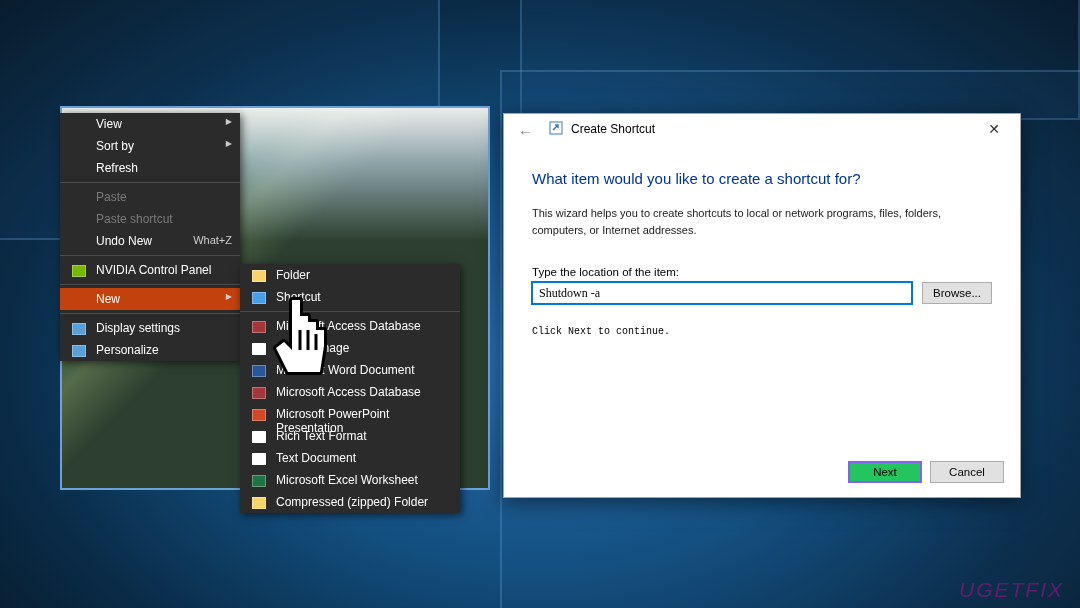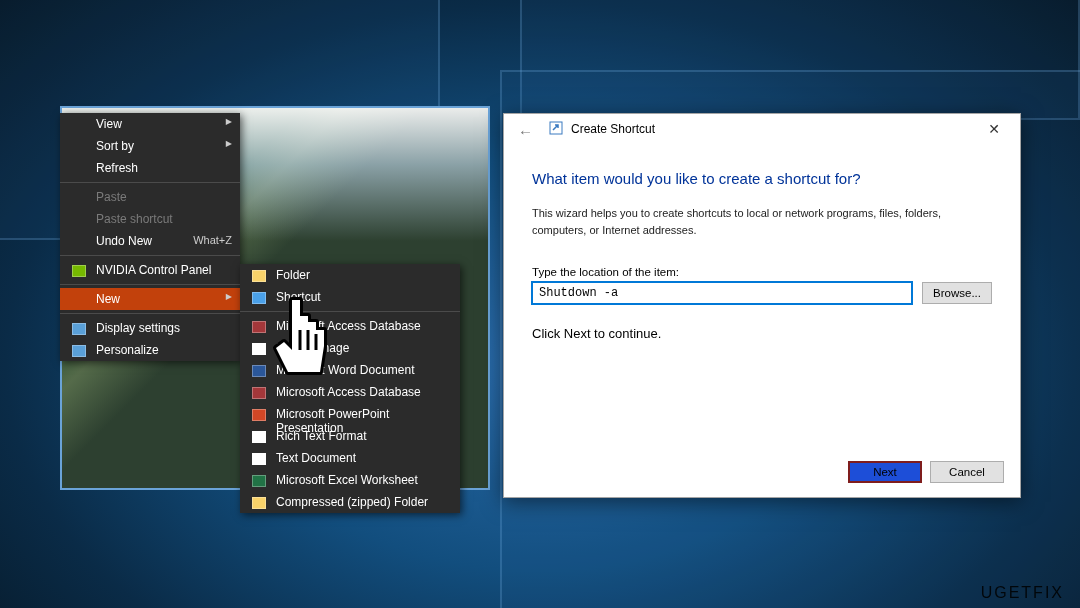--- a/index.html
+++ b/index.html
@@ -53,28 +53,28 @@
 .wizard .titlebar .ttxt { font-size:12px;}
 .wizard .titlebar .spacer { flex:1;}
 .wizard .titlebar .close { width:40px; text-align:center; font-size:14px; color:#333;}
 .wizard .body { padding:14px 28px 0 28px;}
 .wizard .heading { color:#003399; font-size:15px; font-weight:400; margin:12px 0 18px;}
 .wizard .para { font-size:11px; color:#222; line-height:1.5; margin-bottom:28px;}
 .wizard .lbl { font-size:11.5px; margin-bottom:4px;}
 .wizard .row { display:flex; gap:10px; align-items:center;}
 .wizard .loc-input {
   flex:1; height:22px; border:1px solid #0078d7; outline:1px solid #0078d7;
-  padding:2px 6px; font-size:12px; font-family:Liberation Mono, monospace;
+  padding:2px 6px; font-size:12px; font-family:Liberation Serif, serif;
 }
 .wizard .browse { width:70px; height:22px; font-size:11.5px; background:#e1e1e1; border:1px solid #adadad;}
-.wizard .cont { margin-top:22px; font-size:13px;}
+.wizard .cont { margin-top:22px; font-size:10px;font-family:Liberation Mono, monospace;}
 .wizard .footer { position:absolute; bottom:14px; right:16px; display:flex; gap:8px;}
 .wizard .footer button { width:74px; height:22px; font-size:11.5px; background:#e1e1e1; border:1px solid #adadad;}
-.wizard .footer button.primary { border:2px solid #7f1d1d; background:#1d4ed8;}
-.watermark { position:absolute; right:16px; bottom:6px; color:#000000; font-size:16px; letter-spacing:2px; font-weight:300; opacity:.85; }
+.wizard .footer button.primary { border:2px solid #8b5cf6; background:#22c55e;}
+.watermark { position:absolute; right:16px; bottom:6px; color:#701a75; font-size:21px; letter-spacing:2px; font-weight:300; opacity:.85; font-style:italic;}
 </style>
 </head>
 <body>
 
 <div class="bg-sq a"></div>
 <div class="bg-sq b"></div>
 <div class="bg-sq c"></div>
 
 <div class="desktop-photo"></div>
 

